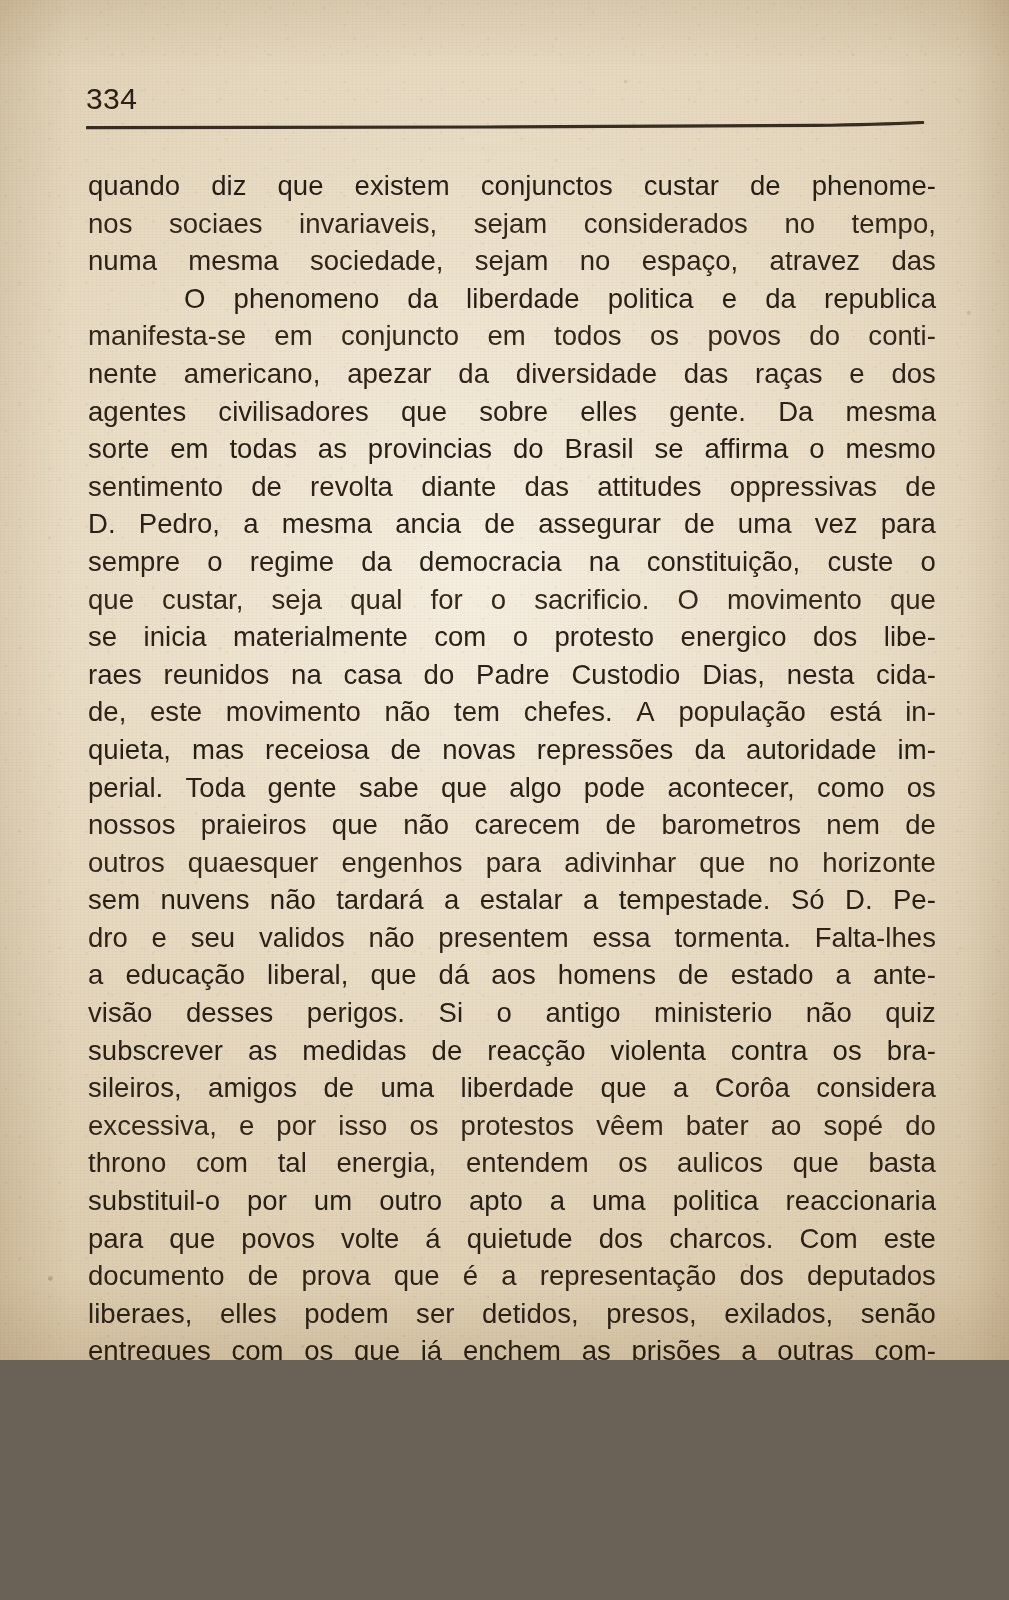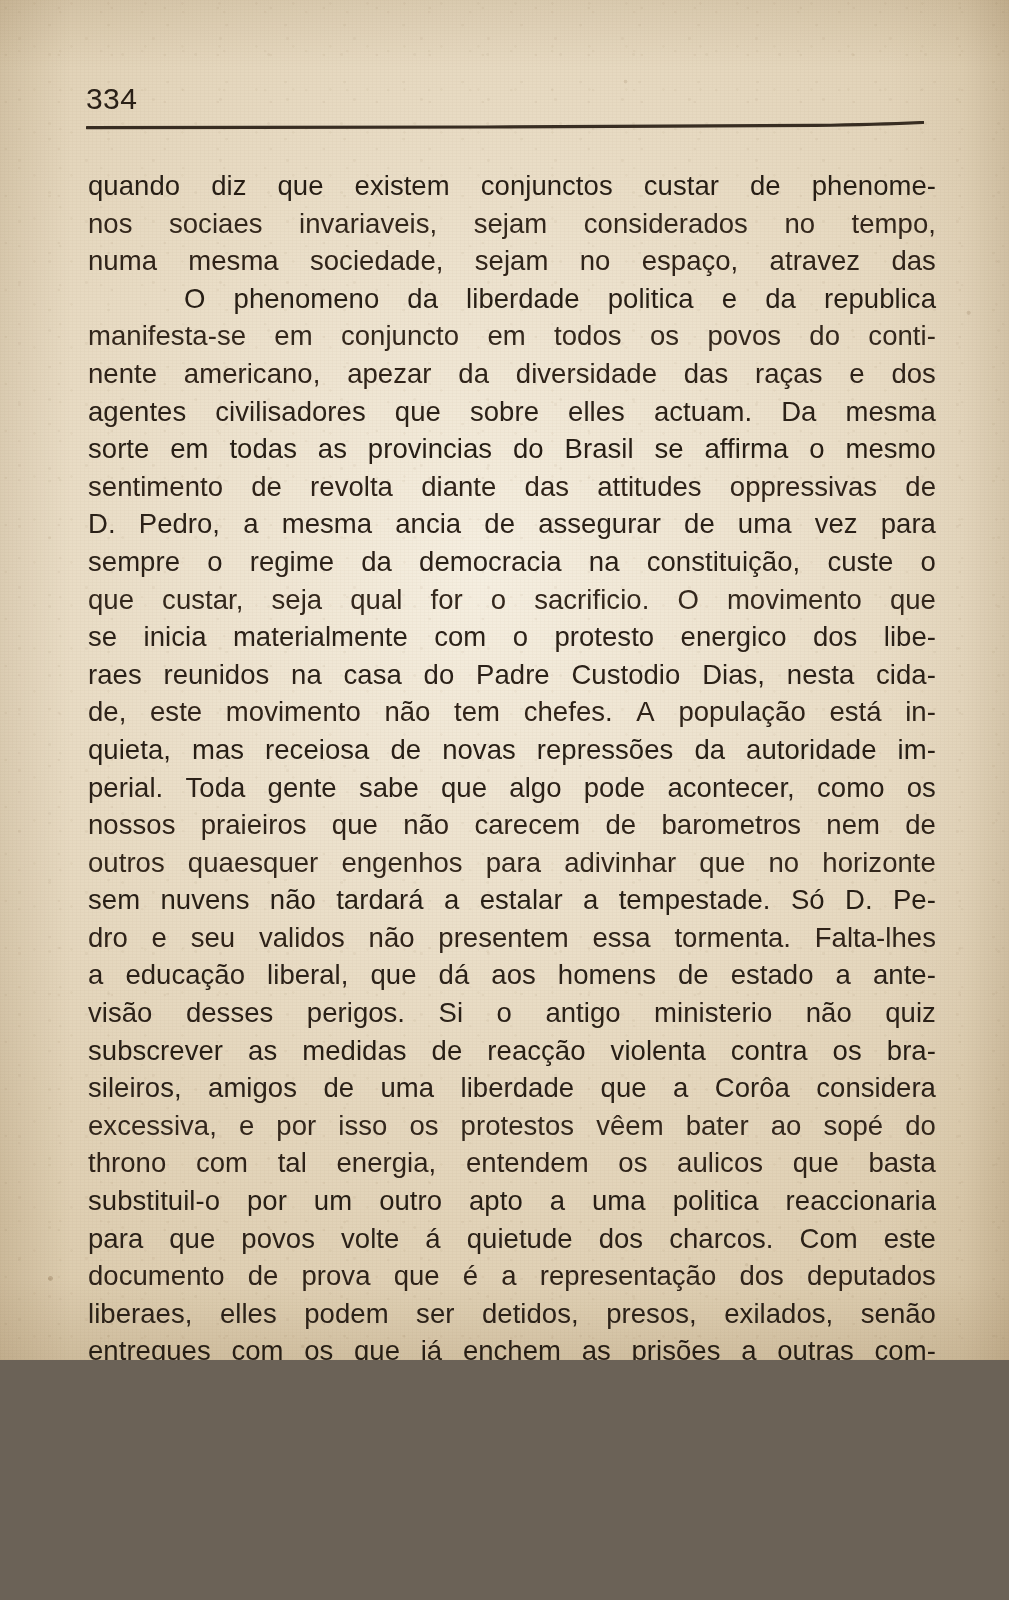--- a/index.html
+++ b/index.html
@@ -194,21 +194,21 @@
   <div class="textblock" id="textblock">
       <div class="para">
         <div class="line just"><span class="w">quando</span><span class="w">diz</span><span class="w">que</span><span class="w">existem</span><span class="w">conjunctos</span><span class="w">custar</span><span class="w">de</span><span class="w">phenome-</span></div>
         <div class="line just"><span class="w">nos</span><span class="w">sociaes</span><span class="w">invariaveis,</span><span class="w">sejam</span><span class="w">considerados</span><span class="w">no</span><span class="w">tempo,</span></div>
         <div class="line just"><span class="w">numa</span><span class="w">mesma</span><span class="w">sociedade,</span><span class="w">sejam</span><span class="w">no</span><span class="w">espaço,</span><span class="w">atravez</span><span class="w">das</span></div>
       </div>
       <div class="para">
         <div class="line just indent"><span class="w">O</span><span class="w">phenomeno</span><span class="w">da</span><span class="w">liberdade</span><span class="w">politica</span><span class="w">e</span><span class="w">da</span><span class="w">republica</span></div>
         <div class="line just"><span class="w">manifesta-se</span><span class="w">em</span><span class="w">conjuncto</span><span class="w">em</span><span class="w">todos</span><span class="w">os</span><span class="w">povos</span><span class="w">do</span><span class="w">conti-</span></div>
         <div class="line just"><span class="w">nente</span><span class="w">americano,</span><span class="w">apezar</span><span class="w">da</span><span class="w">diversidade</span><span class="w">das</span><span class="w">raças</span><span class="w">e</span><span class="w">dos</span></div>
-        <div class="line just"><span class="w">agentes</span><span class="w">civilisadores</span><span class="w">que</span><span class="w">sobre</span><span class="w">elles</span><span class="w">actuam.</span><span class="w">Da</span><span class="w">mesma</span></div>
+        <div class="line just"><span class="w">agentes</span><span class="w">civilisadores</span><span class="w">que</span><span class="w">sobre</span><span class="w">elles</span><span class="w">gente.</span><span class="w">Da</span><span class="w">mesma</span></div>
         <div class="line just"><span class="w">sorte</span><span class="w">em</span><span class="w">todas</span><span class="w">as</span><span class="w">provincias</span><span class="w">do</span><span class="w">Brasil</span><span class="w">se</span><span class="w">affirma</span><span class="w">o</span><span class="w">mesmo</span></div>
         <div class="line just"><span class="w">sentimento</span><span class="w">de</span><span class="w">revolta</span><span class="w">diante</span><span class="w">das</span><span class="w">attitudes</span><span class="w">oppressivas</span><span class="w">de</span></div>
         <div class="line just"><span class="w">D.</span><span class="w">Pedro,</span><span class="w">a</span><span class="w">mesma</span><span class="w">ancia</span><span class="w">de</span><span class="w">assegurar</span><span class="w">de</span><span class="w">uma</span><span class="w">vez</span><span class="w">para</span></div>
         <div class="line just"><span class="w">sempre</span><span class="w">o</span><span class="w">regime</span><span class="w">da</span><span class="w">democracia</span><span class="w">na</span><span class="w">constituição,</span><span class="w">custe</span><span class="w">o</span></div>
         <div class="line just"><span class="w">que</span><span class="w">custar,</span><span class="w">seja</span><span class="w">qual</span><span class="w">for</span><span class="w">o</span><span class="w">sacrificio.</span><span class="w">O</span><span class="w">movimento</span><span class="w">que</span></div>
         <div class="line just"><span class="w">se</span><span class="w">inicia</span><span class="w">materialmente</span><span class="w">com</span><span class="w">o</span><span class="w">protesto</span><span class="w">energico</span><span class="w">dos</span><span class="w">libe-</span></div>
         <div class="line just"><span class="w">raes</span><span class="w">reunidos</span><span class="w">na</span><span class="w">casa</span><span class="w">do</span><span class="w">Padre</span><span class="w">Custodio</span><span class="w">Dias,</span><span class="w">nesta</span><span class="w">cida-</span></div>
         <div class="line just"><span class="w">de,</span><span class="w">este</span><span class="w">movimento</span><span class="w">não</span><span class="w">tem</span><span class="w">chefes.</span><span class="w">A</span><span class="w">população</span><span class="w">está</span><span class="w">in-</span></div>
         <div class="line just"><span class="w">quieta,</span><span class="w">mas</span><span class="w">receiosa</span><span class="w">de</span><span class="w">novas</span><span class="w">repressões</span><span class="w">da</span><span class="w">autoridade</span><span class="w">im-</span></div>
         <div class="line just"><span class="w">perial.</span><span class="w">Toda</span><span class="w">gente</span><span class="w">sabe</span><span class="w">que</span><span class="w">algo</span><span class="w">pode</span><span class="w">acontecer,</span><span class="w">como</span><span class="w">os</span></div>

